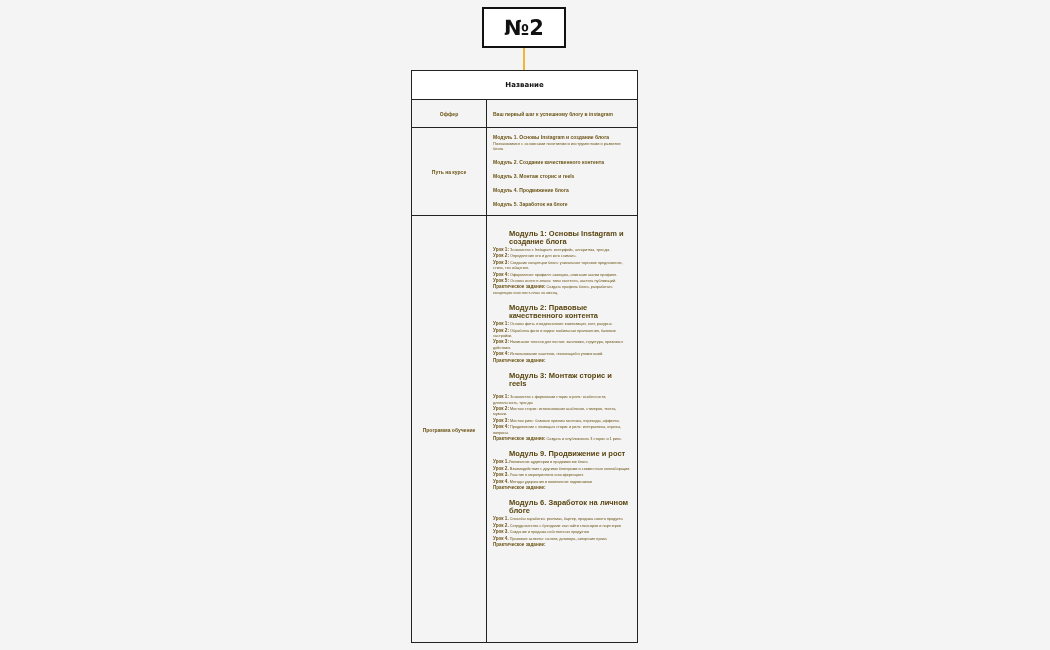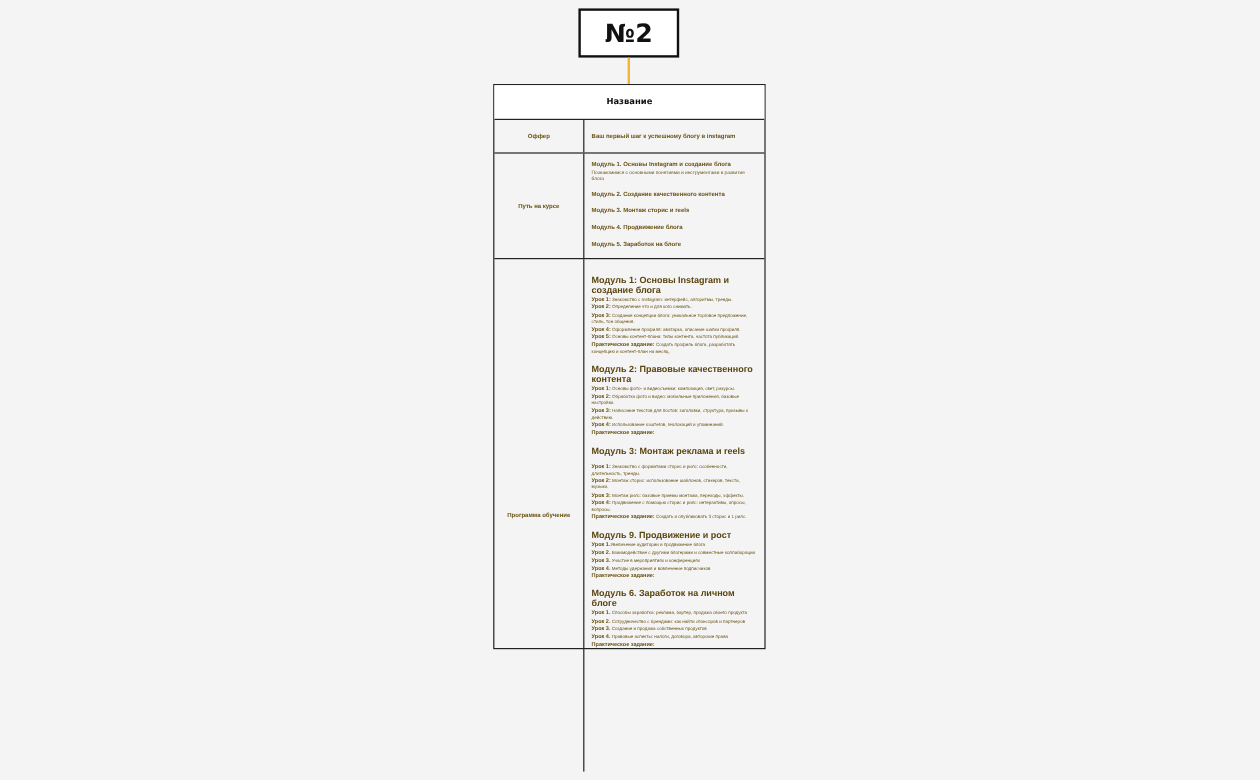--- a/index.html
+++ b/index.html
@@ -10,21 +10,21 @@
   .badge {
     position:absolute; left:482px; top:7px; width:84px; height:41px;
     border:2px solid #111; background:#fff; box-sizing:border-box;
     display:flex; align-items:center; justify-content:center;
     font-family:"DejaVu Sans", sans-serif; font-weight:bold; font-size:21px; color:#111;
   }
   .connector {
     position:absolute; left:523px; top:48px; width:2px; height:22px; background:#f2b632;
   }
   .table {
-    position:absolute; left:411px; top:70px; width:227px; height:471px;
+    position:absolute; left:411px; top:70px; width:227px; height:573px;
     border:1.5px solid #222; box-sizing:border-box; background:#f4f4f4;
   }
   .title-row {
     height:28px; background:#fff; border-bottom:1.5px solid #222;
     display:flex; align-items:center; justify-content:center;
     font-family:"DejaVu Sans", sans-serif; font-weight:bold; font-size:7px; color:#111;
   }
   .row { display:flex; border-bottom:1.5px solid #222; box-sizing:border-box; }
   .row:last-child { border-bottom:none; }
   .lcell {
@@ -35,21 +35,21 @@
   .rcell { flex:1; padding:0 6px; box-sizing:border-box; color:#6b5314; }
   .r-offer { height:28px; }
   .r-offer .rcell { display:flex; align-items:center; font-size:5px; font-weight:bold; }
   .r-path { height:88px; }
   .r-path .rcell { padding-top:6px; }
   .path-item { font-size:5px; font-weight:bold; margin-bottom:8px; line-height:6px; }
   .path-sub { font-size:4px; font-weight:normal; line-height:5px; margin-top:1px; }
   .r-prog { height:427px; }
   .r-prog .rcell { padding-top:14px; }
   .module { margin-bottom:8px; }
-  .mod-title { font-size:7.5px; font-weight:bold; line-height:8px; margin-bottom:1px; color:#5a4510; }
+  .mod-title { font-size:7.5px; font-weight:bold; line-height:8px; margin-bottom:1px; color:#5a4510;margin-left:16px; }
   .lesson { font-size:3.8px; line-height:5.4px; }
   .lesson b { font-size:4.6px; }
   .task { font-size:3.8px; line-height:5.4px; }
   .task b { font-size:4.6px; }
   .gap { height:5px; }
 </style>
 </head>
 <body>
 
 <div class="badge">
@@ -98,21 +98,21 @@
       <div class="module">
         <div class="mod-title">Модуль 2: Правовые качественного контента</div>
         <div class="lesson"><b>Урок 1:</b><span> Основы фото- и видеосъемки: композиция, свет, ракурсы.</span></div>
         <div class="lesson"><b>Урок 2:</b><span> Обработка фото и видео: мобильные приложения, базовые настройки.</span></div>
         <div class="lesson"><b>Урок 3:</b><span> Написание текстов для постов: заголовки, структура, призывы к действию.</span></div>
         <div class="lesson"><b>Урок 4:</b><span> Использование хэштегов, геолокаций и упоминаний.</span></div>
         <div class="task"><b>Практическое задание:</b><span></span></div>
       </div>
 
       <div class="module">
-        <div class="mod-title">Модуль 3: Монтаж реклама и reels</div>
+        <div class="mod-title">Модуль 3: Монтаж сторис и reels</div>
         <div class="gap"></div>
         <div class="lesson"><b>Урок 1:</b><span> Знакомство с форматами сторис и рилс: особенности, длительность, тренды.</span></div>
         <div class="lesson"><b>Урок 2:</b><span> Монтаж сторис: использование шаблонов, стикеров, текста, музыки.</span></div>
         <div class="lesson"><b>Урок 3:</b><span> Монтаж рилс: базовые приемы монтажа, переходы, эффекты.</span></div>
         <div class="lesson"><b>Урок 4:</b><span> Продвижение с помощью сторис и рилс: интерактивы, опросы, вопросы.</span></div>
         <div class="task"><b>Практическое задание:</b><span> Создать и опубликовать 3 сторис и 1 рилс.</span></div>
       </div>
 
       <div class="module">
         <div class="mod-title">Модуль 9. Продвижение и рост</div>

